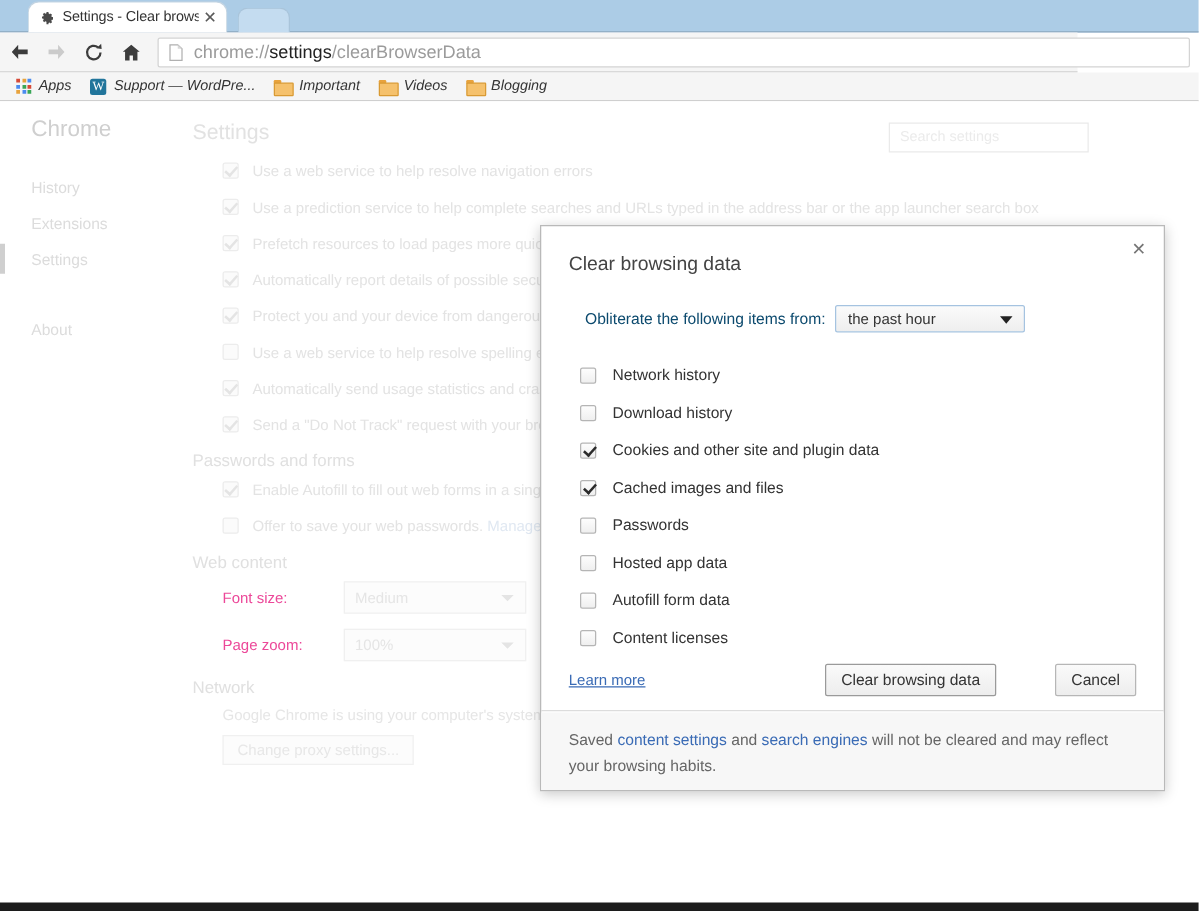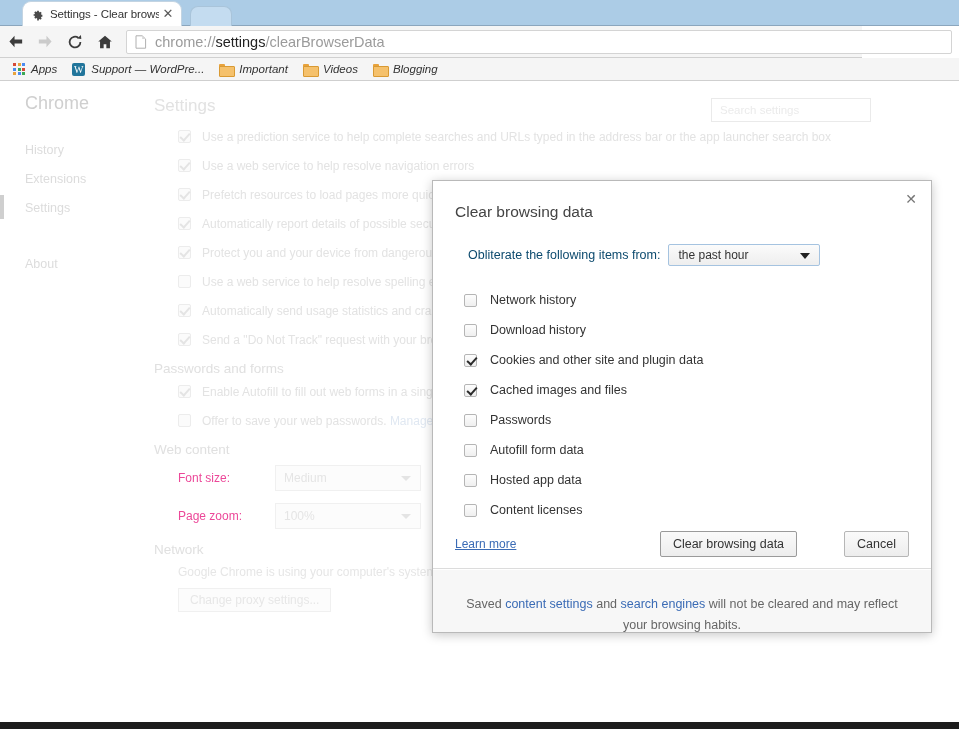--- a/index.html
+++ b/index.html
@@ -170,21 +170,21 @@
   .learn { font-size:12px; color:#3a6bb5; text-decoration:underline; }
   .spacer { flex:1 1 auto; }
   .btn {
     height:26px; padding:0 12px; border:1px solid #9a9a9a; border-radius:2px;
     background:linear-gradient(#fafafa,#ededed);
     font-size:12.5px; color:#333; display:inline-flex; align-items:center;
   }
   .btn.secondary { border-color:#b6b6b6; margin-left:10px; }
   .modal-foot {
     position:absolute; left:0; right:0; top:389px; bottom:0;
-    background:#f7f7f7; padding:24px 22px 0 22px;text-align:center;
+    background:#f7f7f7; padding:12px 22px 0 22px;
   }
   .foot-text { font-size:12.5px; color:#666; line-height:21px; }
   .foot-text .lnk { color:#3a6bb5; }
 
   .bottom-bar { position:absolute; left:0; bottom:0; width:959px; height:7px; background:#1c1c1c; }
 </style>
 </head>
 <body>
 
 <div id="app">
@@ -292,25 +292,25 @@
 
     <div class="content">
       <div class="search-box">
         <span>Search settings</span>
       </div>
       <div class="settings-title">Settings</div>
 
       <div class="sect">
         <div class="opt">
           <span class="cb checked"></span>
+          <span class="opt-label">Use a web service to help resolve navigation errors</span>
+        </div>
+        <div class="opt">
+          <span class="cb checked"></span>
           <span class="opt-label">Use a prediction service to help complete searches and URLs typed in the address bar or the app launcher search box</span>
-        </div>
-        <div class="opt">
-          <span class="cb checked"></span>
-          <span class="opt-label">Use a web service to help resolve navigation errors</span>
         </div>
         <div class="opt">
           <span class="cb checked"></span>
           <span class="opt-label">Prefetch resources to load pages more quickly</span>
         </div>
         <div class="opt">
           <span class="cb checked"></span>
           <span class="opt-label">Automatically report details of possible security incidents to Google</span>
         </div>
         <div class="opt">
@@ -397,25 +397,25 @@
       <div class="mopt">
         <span class="mcb checked"></span>
         <span class="mopt-label">Cached images and files</span>
       </div>
       <div class="mopt">
         <span class="mcb"></span>
         <span class="mopt-label">Passwords</span>
       </div>
       <div class="mopt">
         <span class="mcb"></span>
+        <span class="mopt-label">Hosted app data</span>
+      </div>
+      <div class="mopt">
+        <span class="mcb"></span>
         <span class="mopt-label">Autofill form data</span>
-      </div>
-      <div class="mopt">
-        <span class="mcb"></span>
-        <span class="mopt-label">Hosted app data</span>
       </div>
       <div class="mopt">
         <span class="mcb"></span>
         <span class="mopt-label">Content licenses</span>
       </div>
     </div>
 
     <div class="modal-actions">
       <a class="learn" href="#">Learn more</a>
       <span class="spacer"></span>

